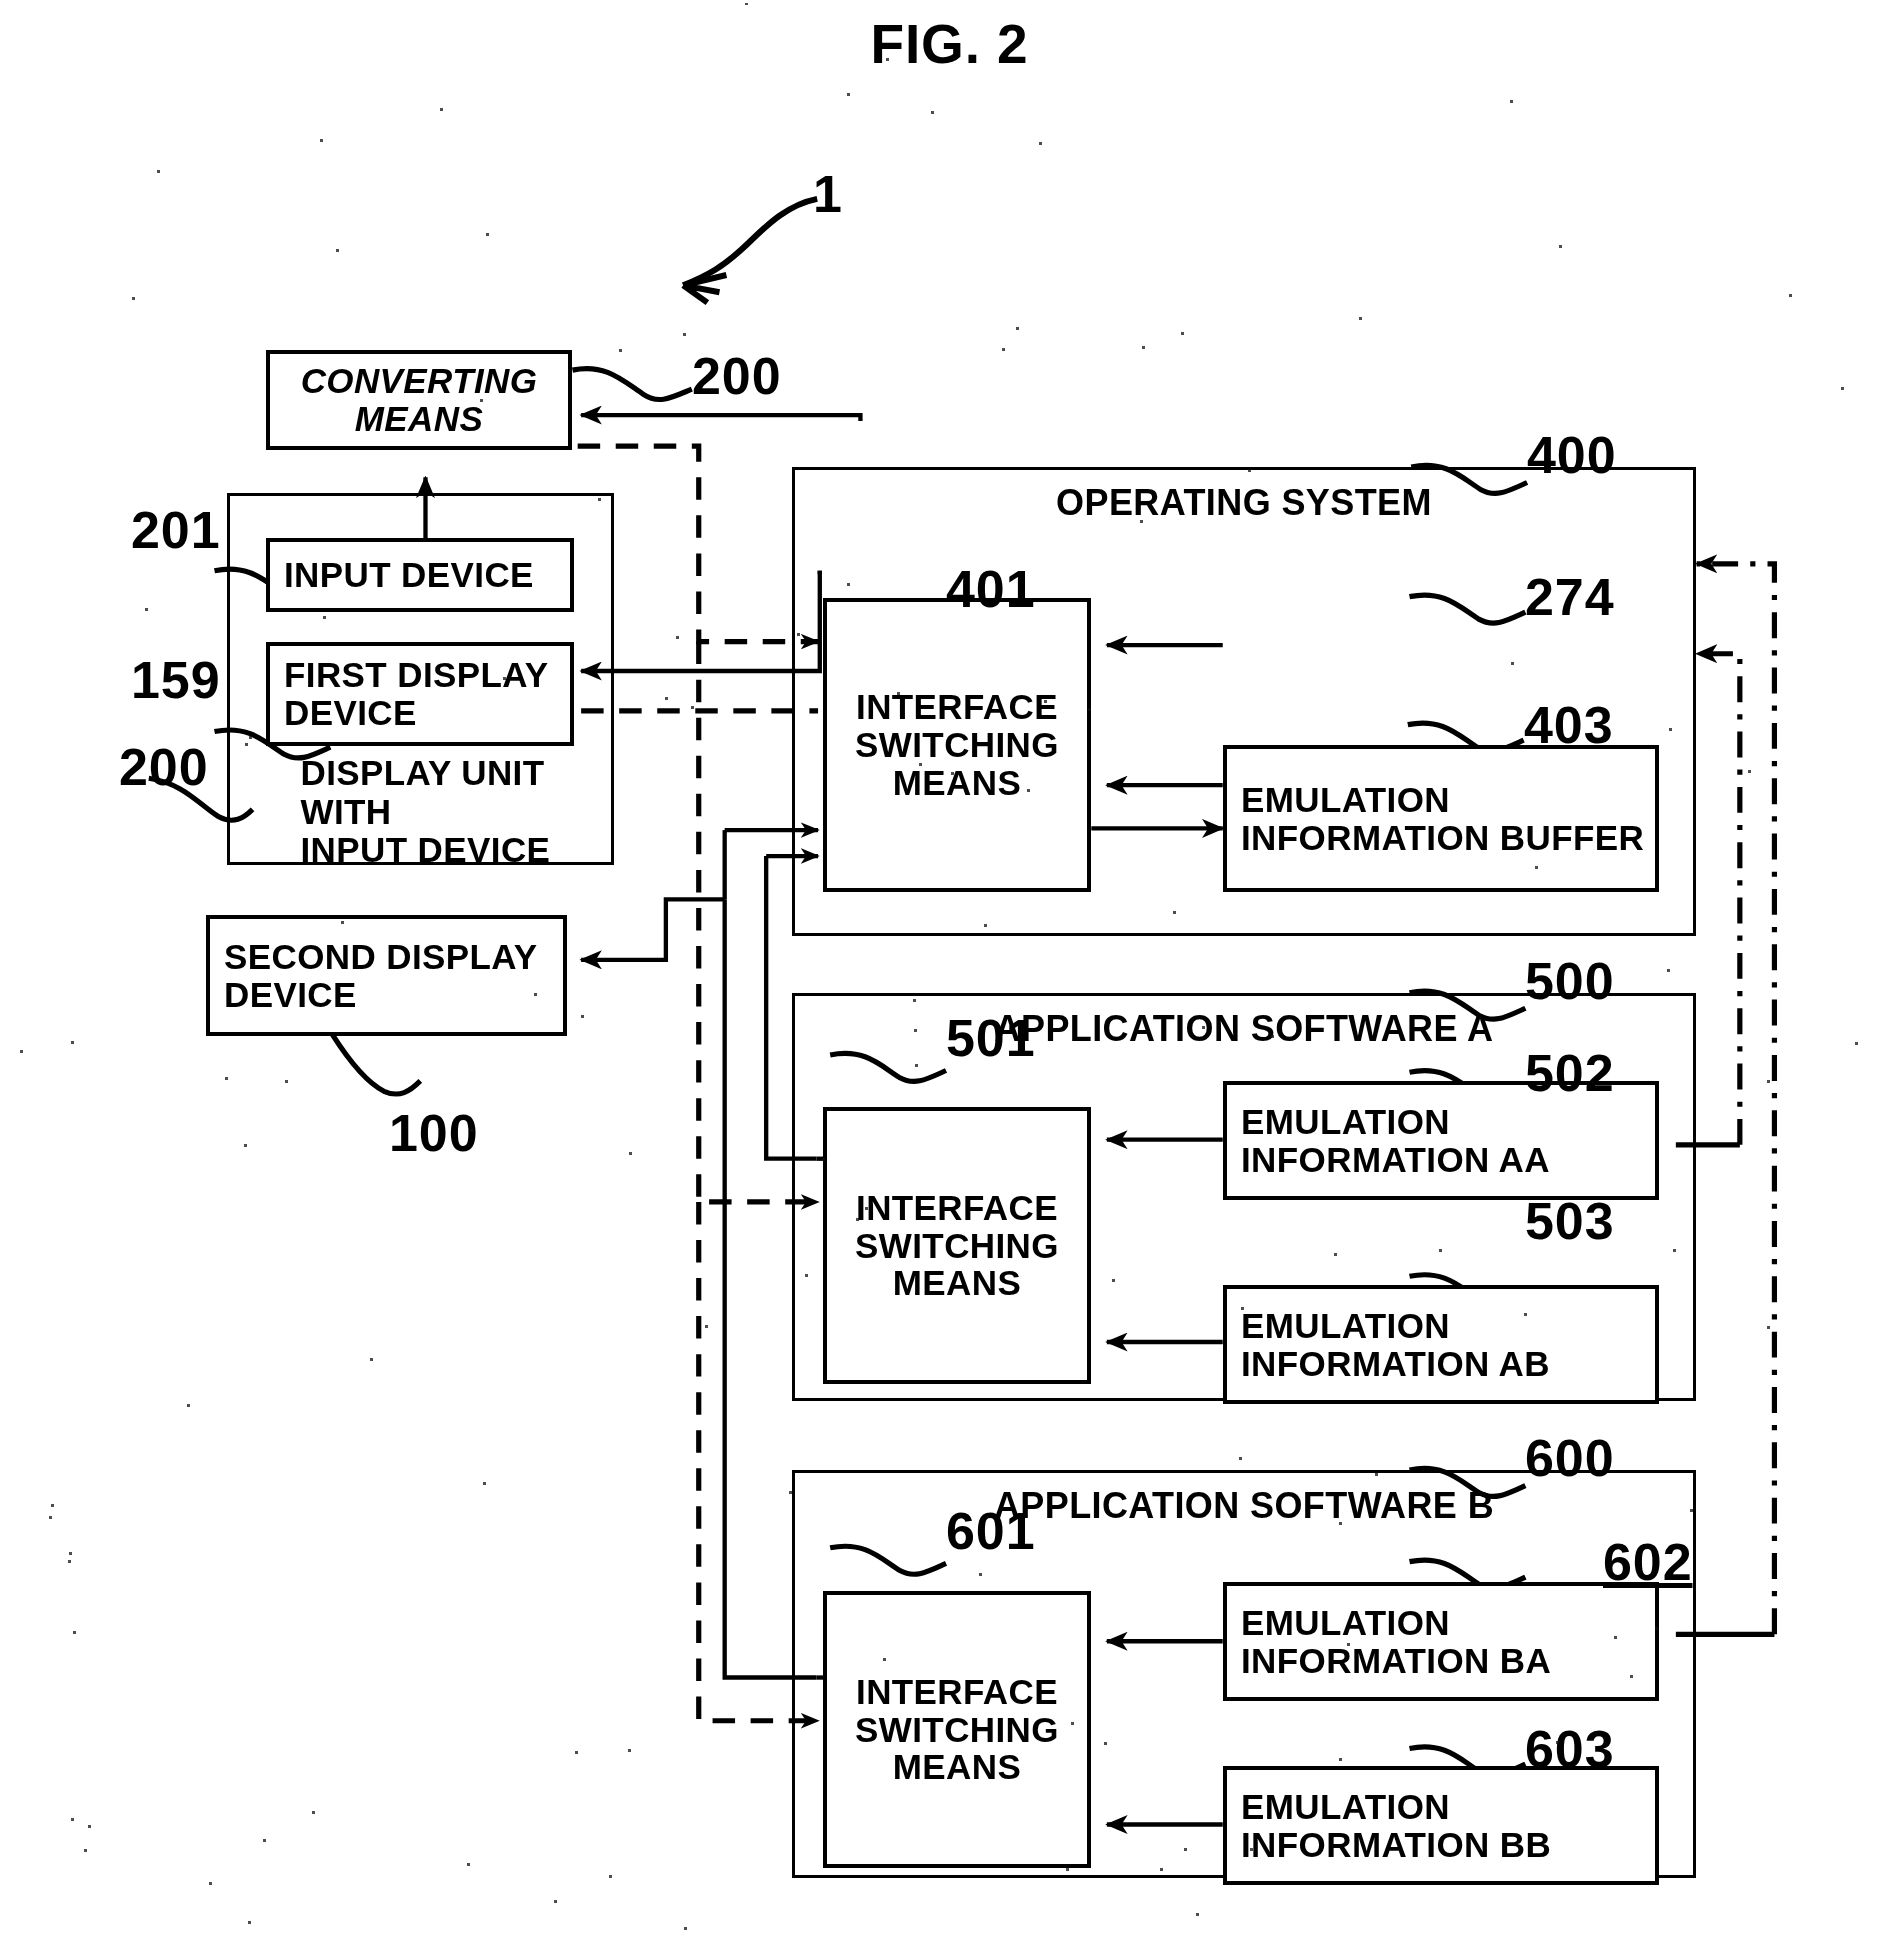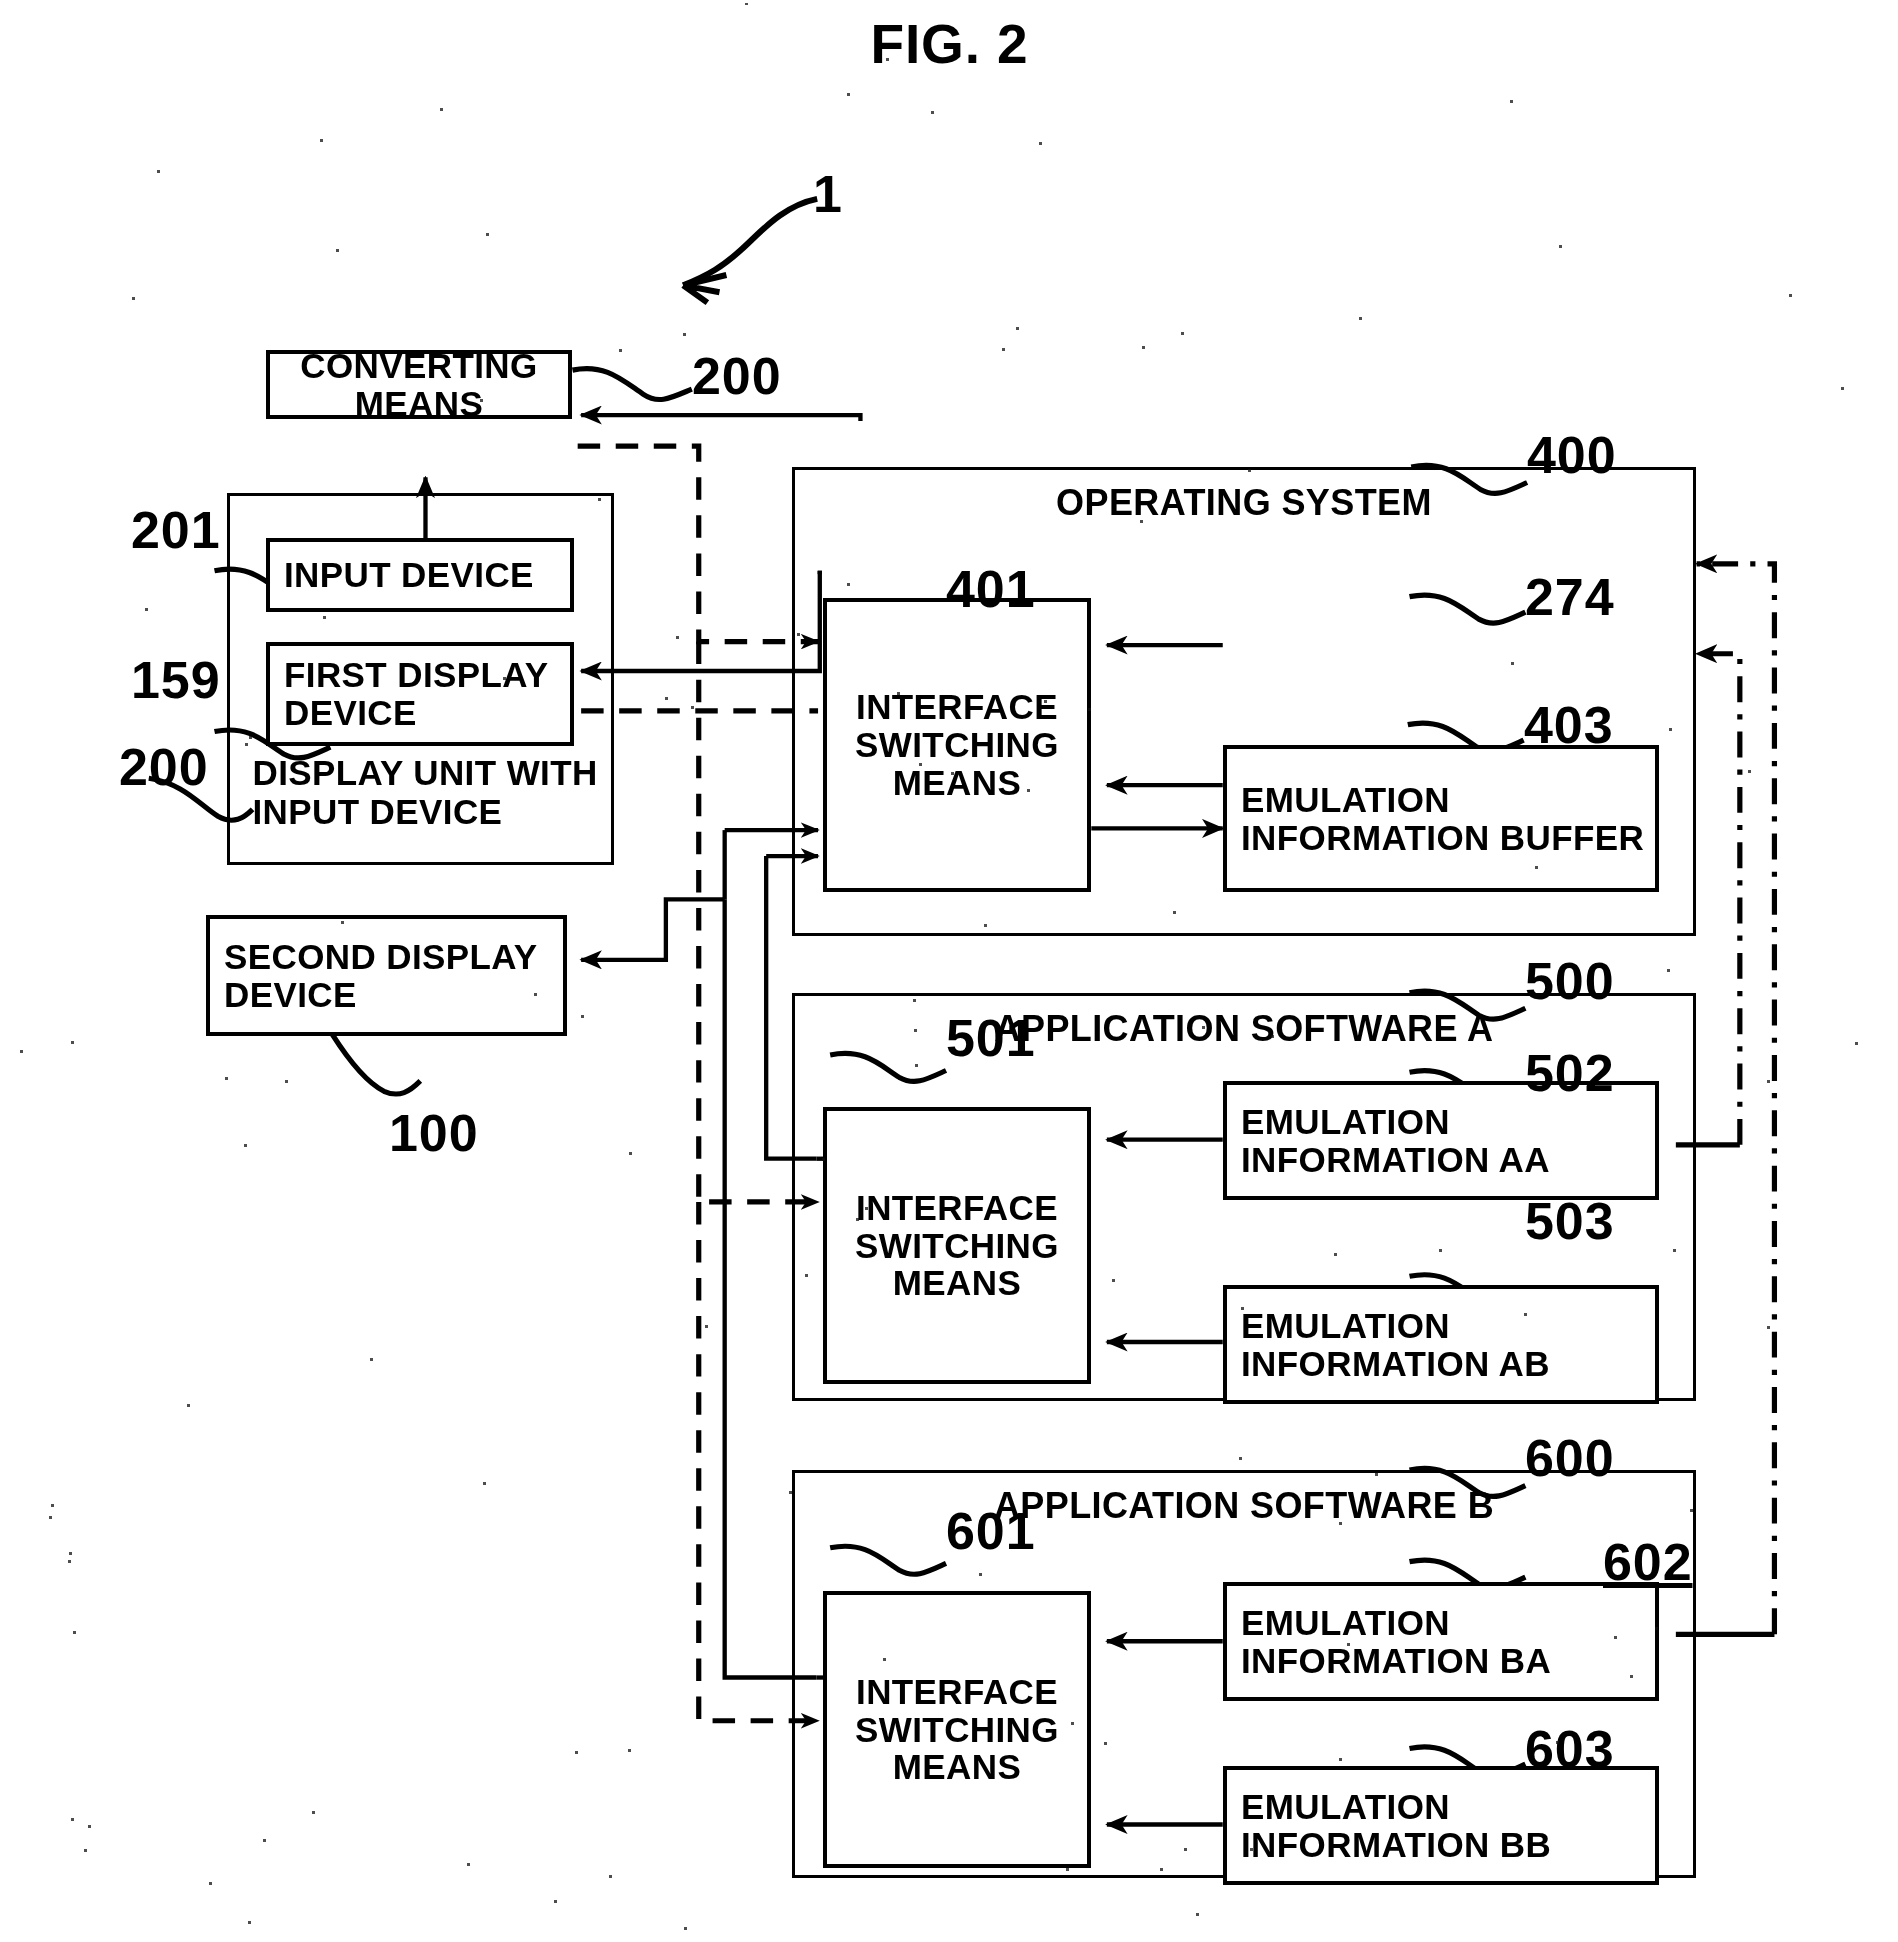--- a/index.html
+++ b/index.html
@@ -133,27 +133,27 @@
 
       <path d="M1414,1898 L1280,1898" marker-end="url(#ah)"></path>
       <path d="M1414,2110 L1280,2110" marker-end="url(#ah)"></path>
     </g>
   </svg>
 
   <div class="fig-title">FIG. 2</div>
 
   <div class="ref" style="left:813px;top:164px;">1</div>
 
-  <div class="box ctr" style="left:266px;top:350px;width:306px;height:69px;">
+  <div class="box ctr" style="left:266px;top:350px;width:306px;height:100px;font-style:italic;">
     <div class="t">CONVERTING<br>MEANS</div>
   </div>
   <div class="ref" style="left:692px;top:346px;">200</div>
 
   <div class="container lbl-left" style="left:227px;top:493px;width:387px;height:372px;">
-    <div class="hdr" style="top:258px;font-size:35px;line-height:1.1;">DISPLAY UNIT WITH<br>INPUT DEVICE</div>
+    <div class="hdr" style="top:258px;font-size:35px;line-height:1.1;margin-left:48px;">DISPLAY UNIT WITH<br>INPUT DEVICE</div>
   </div>
 
   <div class="box" style="left:266px;top:538px;width:308px;height:74px;">
     <div class="t">INPUT DEVICE</div>
   </div>
   <div class="ref" style="left:131px;top:500px;">201</div>
 
   <div class="box" style="left:266px;top:642px;width:308px;height:104px;">
     <div class="t">FIRST DISPLAY<br>DEVICE</div>
   </div>

